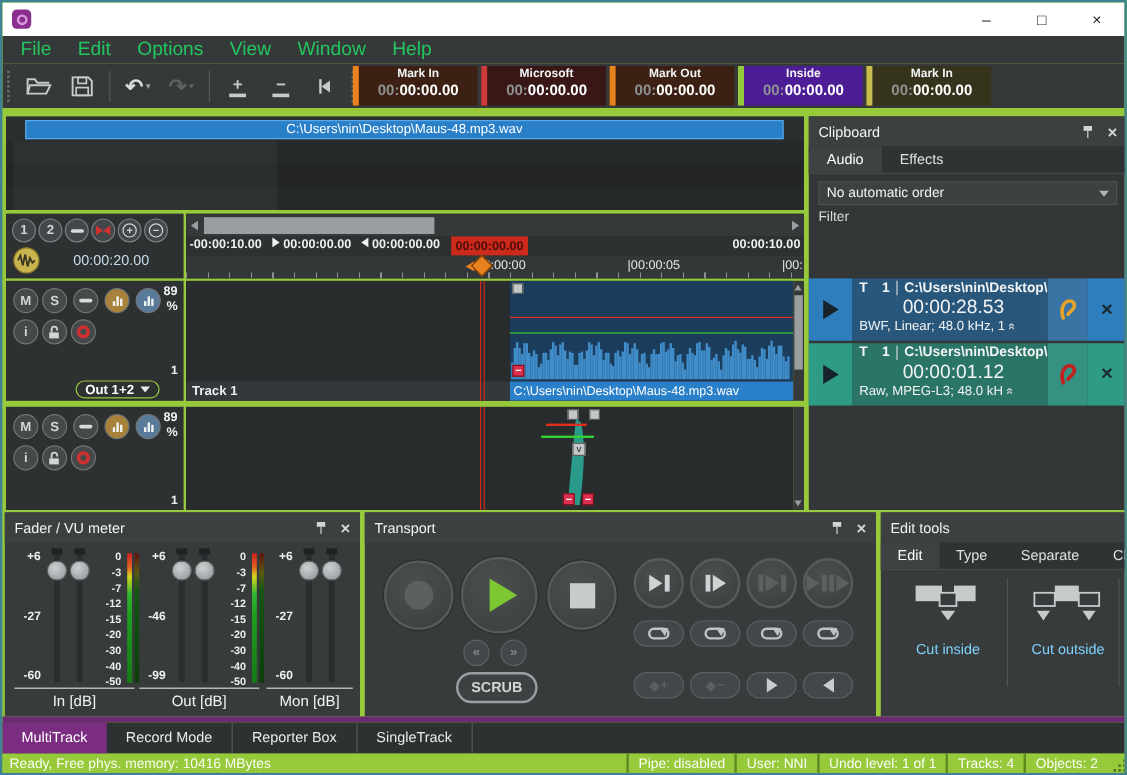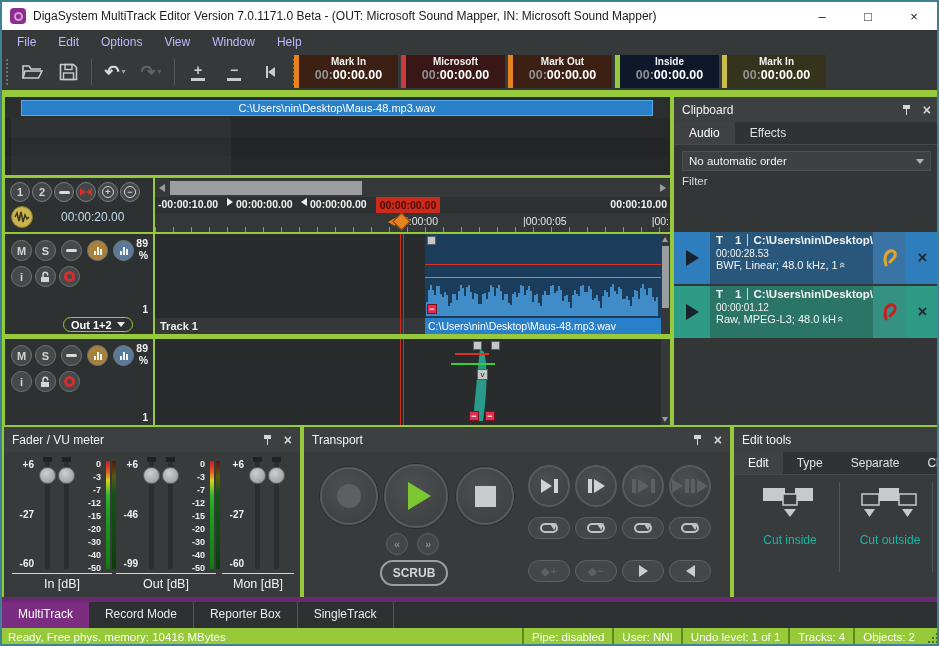--- a/index.html
+++ b/index.html
@@ -9,21 +9,21 @@
 
 .titlebar { position:absolute; left:0; top:0; right:0; height:28px; background:#ffffff; display:flex; align-items:center; padding-left:8px; }
 .appicon { width:16px; height:16px; border-radius:4px; background:#8b2f8f; display:flex; align-items:center; justify-content:center; }
 .appicon i { width:9px; height:9px; border:2px solid #dd9add; border-radius:50%; }
 .title-text { margin-left:7px; font-size:12px; color:#1a1a1a; white-space:nowrap; }
 .win-controls { margin-left:auto; display:flex; height:100%; }
 .win-btn { width:46px; height:100%; display:flex; align-items:center; justify-content:center; font-size:13px; color:#222; }
 
 
 .menubar { position:absolute; left:0; top:28px; right:0; height:23px; background:#36393a; display:flex; align-items:center; padding-left:4px; }
-.menu-item { color:#c4b5fd; font-size:12px; padding:3px 11px; }
+.menu-item { color:#22c55e; font-size:16px; padding:3px 11px; }
 
 
 .toolbar { position:absolute; left:0; top:51px; right:0; height:37px; background:#36393a; }
 .tool-left { position:absolute; left:4px; top:0; height:100%; display:flex; align-items:center; gap:10px; }
 .grip { width:3px; height:26px; border-left:2px dotted #6f7374; }
 .tico { display:flex; align-items:center; justify-content:center; width:26px; height:26px; }
 .tsep { width:1px; height:26px; background:#53575 8; background:#535758; }
 .undo-glyph { font-size:18px; font-weight:bold; color:#d8dbdc; line-height:1; }
 .undo-glyph.dim, .dimtxt { color:#5e6263; }
 .caret-sm { font-size:8px; color:#9a9ea0; margin-left:2px; }
@@ -39,21 +39,21 @@
 .displays { position:absolute; left:292px; top:2px; display:flex; gap:3px; }
 .display { width:104px; height:33px; display:flex; }
 .display .cbar { width:5px; }
 .display .dbody { flex:1; text-align:center; padding-top:1px; }
 .display .dlbl { font-size:10px; font-weight:bold; color:#f2f4f4; line-height:12px; }
 .display .dval { font-size:12.5px; font-weight:bold; color:#ffffff; line-height:15px; white-space:nowrap; }
 .display .dim { color:#8f9192; }
 .d0 .cbar{background:#e8821e}.d0{background:#3b2013}
 .d1 .cbar{background:#cc3b3b}.d1{background:#391717}
 .d2 .cbar{background:#e8821e}.d2{background:#3b2013}
-.d3 .cbar{background:#96ca3b}.d3{background:#0f172a}
+.d3 .cbar{background:#96ca3b}.d3{background:#4c1d95}
 .d4 .cbar{background:#c9bc4e}.d4{background:#35331c}
 .d5 .cbar{background:#5a68d8}.d5{background:#1b2140}
 .d5 .dim{color:#c2c4d4}
 
 
 .editor { position:absolute; left:3px; top:95px; width:665px; height:328px; }
 .overview { position:absolute; left:0; top:0; width:665px; height:78px; background:#2b2e2f; }
 .ov-pathbar { position:absolute; left:16px; top:3px; width:632px; height:16px; background:#2a80c8; border:1px solid #5aa8e8; color:#fff; font-size:11px; text-align:center; line-height:14px; white-space:nowrap; overflow:hidden; }
 .ov-row { position:absolute; left:0; width:665px; height:19px; }
 .ov-light { position:absolute; left:6px; top:0; width:220px; height:100%; }
@@ -143,21 +143,21 @@
 .flabel-sm { color:#dadddd; font-size:11.5px; margin:4px 0 3px 0; }
 .dropdown { height:20px; background:#3d4142; border:1px solid #4c5051; display:flex; align-items:center; padding:0 6px; color:#f2f4f4; font-size:11.5px; }
 .dropdown .car { margin-left:auto; width:0;height:0;border-left:4px solid transparent;border-right:4px solid transparent;border-top:5px solid #b2b5b6; }
 .citems { position:absolute; left:0; top:135px; width:265px; }
 .citem { display:flex; height:52px; margin-bottom:2px; }
 .cplay { width:36px; display:flex; align-items:center; justify-content:center; }
 .ptri { width:0; height:0; border-top:8px solid transparent; border-bottom:8px solid transparent; border-left:13px solid #16232c; }
 .cbody { flex:1; padding:2px 0 0 6px; color:#f2f4f4; overflow:hidden; }
 .crow1 { display:flex; align-items:center; gap:6px; font-size:11.5px; font-weight:bold; white-space:nowrap; }
 .vsep { width:1px; height:12px; background:#cfd4d8; }
-.crow2 { font-size:10px; margin-top:2px; }
+.crow2 { font-size:16px; margin-top:2px;text-align:center; }
 .crow3 { font-size:11px; display:flex; align-items:center; white-space:nowrap; }
 .chev { margin-left:2px; color:#bcc8d2; font-size:11px; font-weight:bold; display:inline-block; transform:rotate(90deg); }
 .cear { width:33px; display:flex; align-items:center; justify-content:center; }
 .cx { width:33px; display:flex; align-items:center; justify-content:center; color:#1a2a30; font-size:17px; font-weight:bold; }
 .it0 .cplay{background:#2e7dbd}.it0 .cbody{background:#29567b}.it0 .cear{background:#3a74a4}.it0 .cx{background:#2e7dbd}
 .it1 .cplay{background:#2e9b85}.it1 .cbody{background:#2a7565}.it1 .cear{background:#359181}.it1 .cx{background:#2e9b85}
 
 
 .fader-panel { position:absolute; left:2px; top:425px; width:296px; height:170px; background:#383b3c; }
 .transport-panel { position:absolute; left:302px; top:425px; width:426px; height:170px; background:#383b3c; }
@@ -195,21 +195,21 @@
 .loopico::after { content:''; position:absolute; right:-5px; top:-5px; width:0; height:0; border:4px solid transparent; border-left:6px solid #c0c3c4; transform:rotate(-35deg); }
 .botpill { position:absolute; top:133px; width:42px; height:22px; border-radius:11px; background:#43474a; border:1px solid #5c6061; display:flex; align-items:center; justify-content:center; gap:1px; color:#5c6061; font-size:11px; font-weight:bold; }
 .tri-s { width:0; height:0; border-top:6px solid transparent; border-bottom:6px solid transparent; border-left:9px solid #c9cccd; }
 .tri-s.l { border-left:none; border-right:9px solid #c9cccd; }
 
 
 .ttabs { display:flex; height:23px; background:#303334; border-bottom:1px solid #46494a; }
 .ttab { padding:0 14px; line-height:22px; font-size:12px; color:#dfe2e2; white-space:nowrap; }
 .ttab.active { background:#3e4243; color:#fff; }
 .toolbtn { position:absolute; top:58px; width:88px; text-align:center; }
-.toolbtn .tlabel { margin-top:8px; color:#14b8a6; font-size:12px; }
+.toolbtn .tlabel { margin-top:8px; color:#7dd3fc; font-size:12px; }
 .tooldiv { position:absolute; top:55px; height:90px; width:1px; background:#50545 5; background:#505455; }
 
 
 .purple { position:absolute; left:0; top:595px; width:939px; height:5px; background:#6b2a71; }
 .tabbar { position:absolute; left:0; top:600px; width:939px; height:26px; background:#2e3132; display:flex; }
 .btab { padding:0 16px; line-height:25px; font-size:12px; color:#e8ebec; border-right:1px solid #53575 8; border-right:1px solid #535758; }
 .btab.active { background:#7b2d82; color:#fff; border-right:none; }
 .statusbar { position:absolute; left:0; top:626px; width:939px; height:18px; background:#96ca3b; display:flex; align-items:center; color:#fbfdf4; font-size:11.5px; }
 .st-left { padding-left:6px; }
 .st-right { margin-left:auto; display:flex; height:100%; align-items:center; }
@@ -219,21 +219,20 @@
 </style>
 </head>
 <body>
 
 <div class="window">
 
   <div class="titlebar">
     <div class="appicon">
         <i></i>
       </div>
-    <div class="title-text">DigaSystem MultiTrack Editor Version 7.0.1171.0 Beta - (OUT: Microsoft Sound Mapper, IN: Microsoft Sound Mapper)</div>
     <div class="win-controls">
       <div class="win-btn">–</div>
       <div class="win-btn">□</div>
       <div class="win-btn">×</div>
     </div>
   </div>
 
   <div class="menubar">
     <span class="menu-item">File</span>
     <span class="menu-item">Edit</span>

